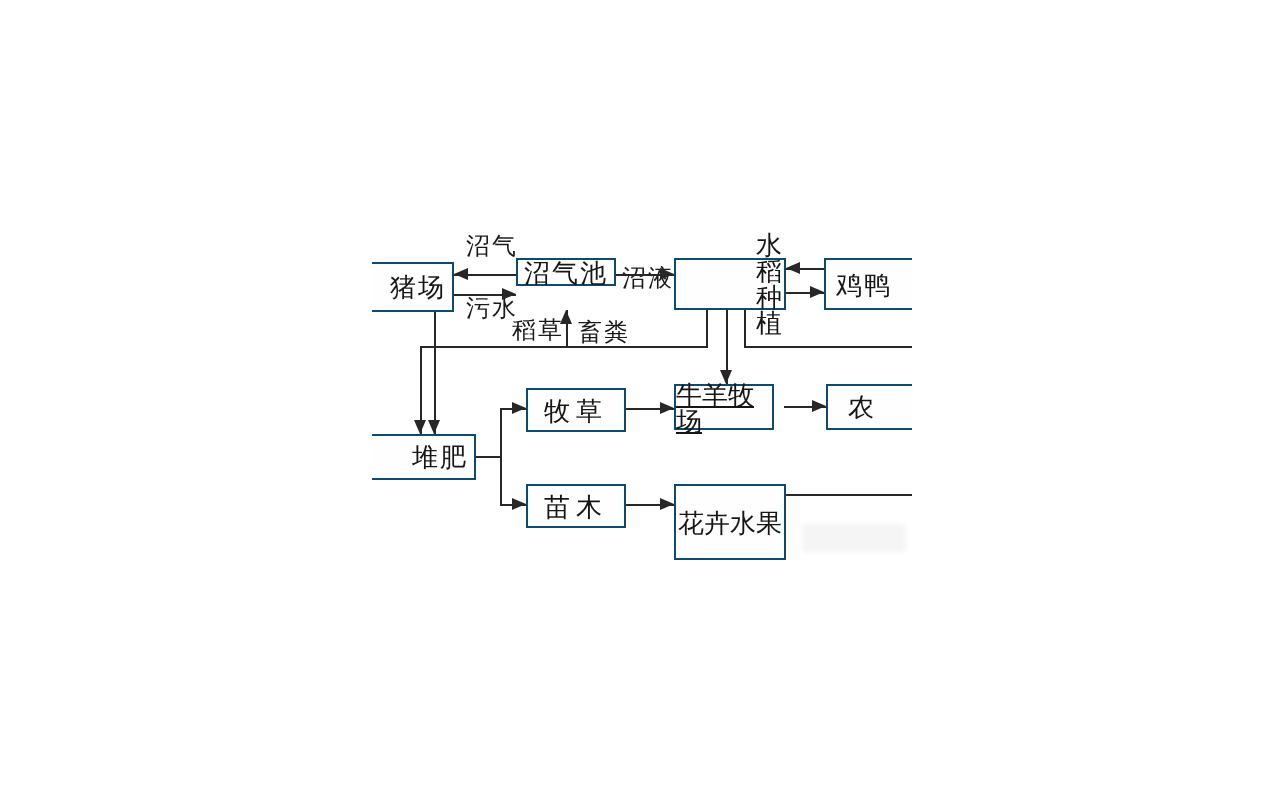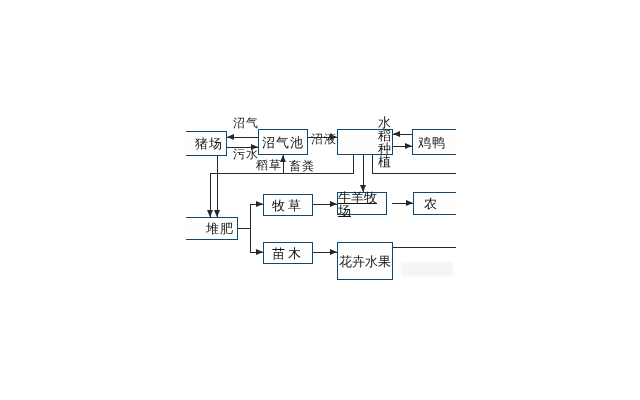--- a/index.html
+++ b/index.html
@@ -24,21 +24,21 @@
 </head>
 <body>
 
 <div class="page">
   <div class="canvas">
 
     <div class="node left-clip" style="left:-26px;top:21px;width:67px;height:25px;">
       <span>猪场</span>
     </div>
 
-    <div class="node" style="left:72px;top:19px;width:50px;height:26px;">
+    <div class="node" style="left:72px;top:19px;width:50px;height:14px;">
       <span>沼气池</span>
     </div>
 
     <div class="node" style="left:151px;top:19px;width:56px;height:26px;letter-spacing:0;padding-left:40px;">
       <span>水稻种植</span>
     </div>
 
     <div class="node right-clip" style="left:226px;top:19px;width:70px;height:26px;padding-left:5px;">
       <span>鸡鸭</span>
     </div>

